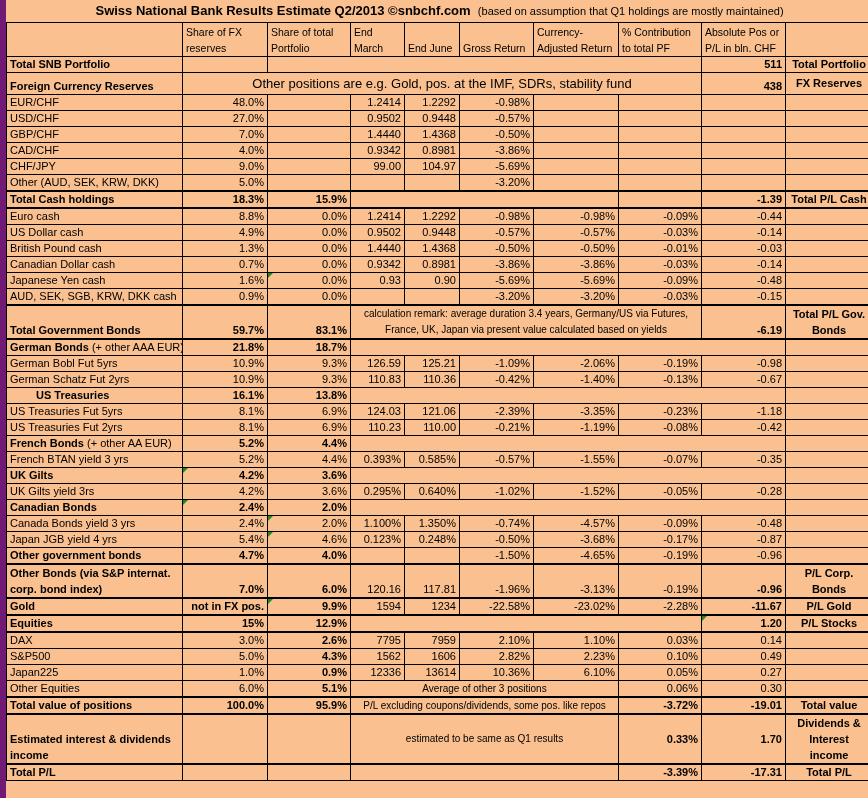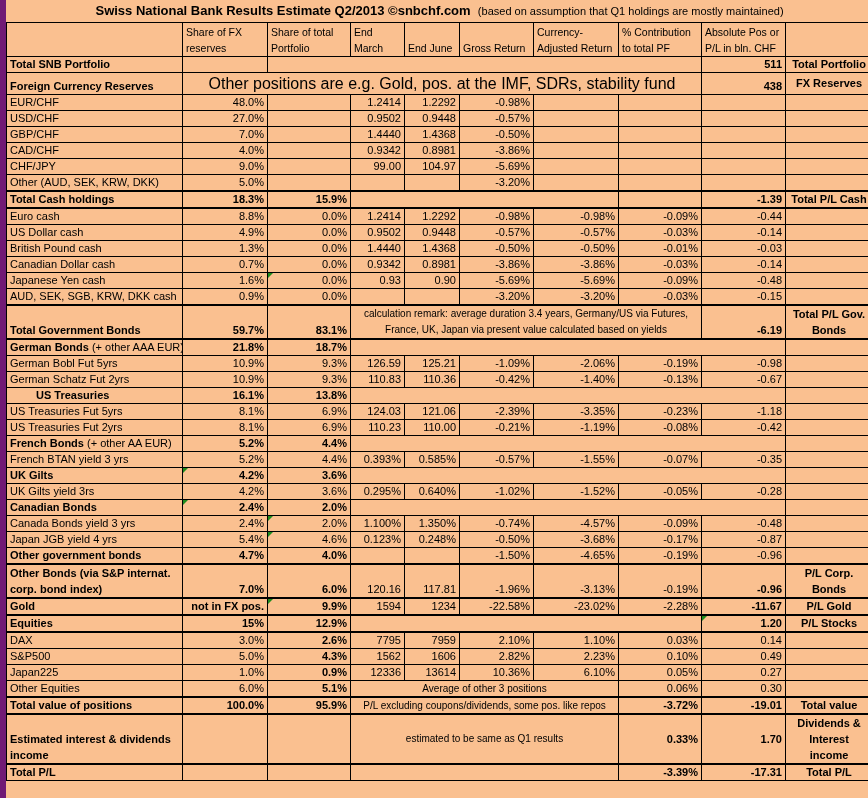--- a/index.html
+++ b/index.html
@@ -55,21 +55,21 @@
     </tr>
     <tr>
       <td class="b">Total SNB Portfolio</td>
       <td></td>
       <td colspan="6"></td>
       <td class="r b">511</td>
       <td class="c b">Total Portfolio</td>
     </tr>
     <tr style="height:22px">
       <td class="b">Foreign Currency Reserves</td>
-      <td colspan="7" class="c" style="font-size:16px;vertical-align:middle">Other positions are e.g. Gold, pos. at the IMF, SDRs, stability fund</td>
+      <td colspan="7" class="c" style="font-size:13px;vertical-align:middle">Other positions are e.g. Gold, pos. at the IMF, SDRs, stability fund</td>
       <td class="r b">438</td>
       <td class="c b" style="vertical-align:middle">FX Reserves</td>
     </tr>
   <tr>
           <td>EUR/CHF</td>
           <td class="r">48.0%</td>
           <td class="r"></td>
           <td class="r">1.2414</td>
           <td class="r">1.2292</td>
           <td class="r">-0.98%</td>

